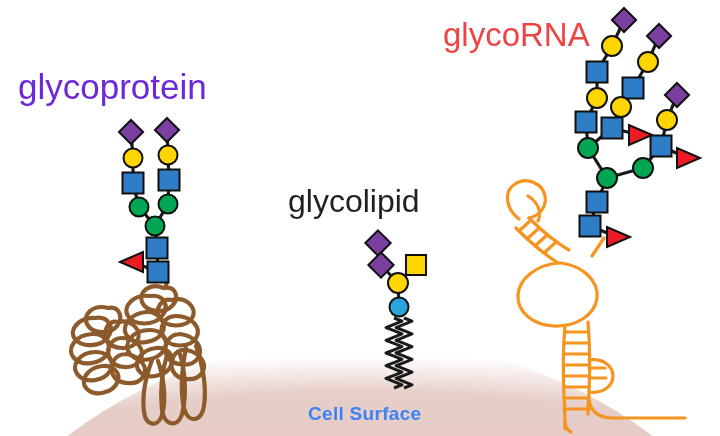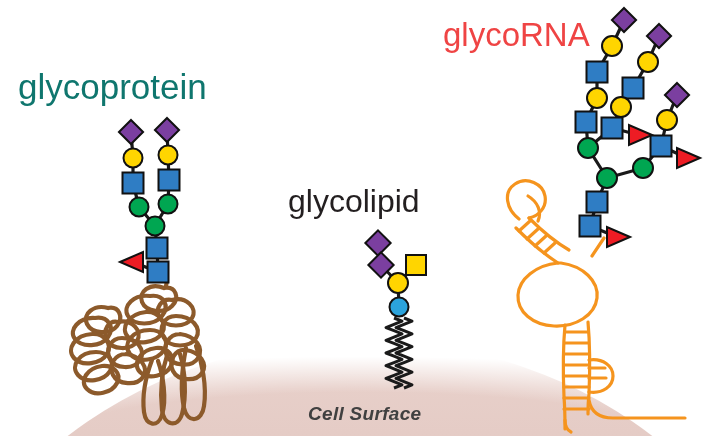--- a/index.html
+++ b/index.html
@@ -1,25 +1,25 @@
 <!DOCTYPE html>
 <html><head>
 <meta charset="utf-8">
 <style>
   html,body{margin:0;padding:0;background:#ffffff;}
   body{width:720px;height:436px;overflow:hidden;
        font-family:"Liberation Sans",sans-serif;}
   #stage{position:relative;width:720px;height:436px;background:#ffffff;}
   #stage svg{position:absolute;left:0;top:0;}
   .lbl{position:absolute;white-space:nowrap;line-height:1;}
-  #label-glycoprotein{left:18px;top:69px;font-size:35px;color:#0f766e;}
+  #label-glycoprotein{left:18px;top:69px;font-size:35px;color:#6d28d9;}
   #label-glycolipid{left:288px;top:185px;font-size:32px;color:#231f20;text-align:right;}
   #label-glycorna{left:443px;top:18px;font-size:33px;color:#ef4444;}
-  #label-cellsurface{left:308px;top:404px;font-size:19px;font-weight:bold;color:#404040;
-                     letter-spacing:.3px;font-style:italic;}
+  #label-cellsurface{left:308px;top:404px;font-size:19px;font-weight:bold;color:#3b82f6;
+                     letter-spacing:.3px;}
 </style>
 </head>
 <body>
 
 <div id="stage">
 
   <svg width="720" height="436" viewBox="0 0 720 436">
     <defs>
       <linearGradient id="memGrad" x1="0" y1="0" x2="0" y2="1">
         <stop offset="0%" stop-color="#e9d2cc" stop-opacity="1"></stop>

